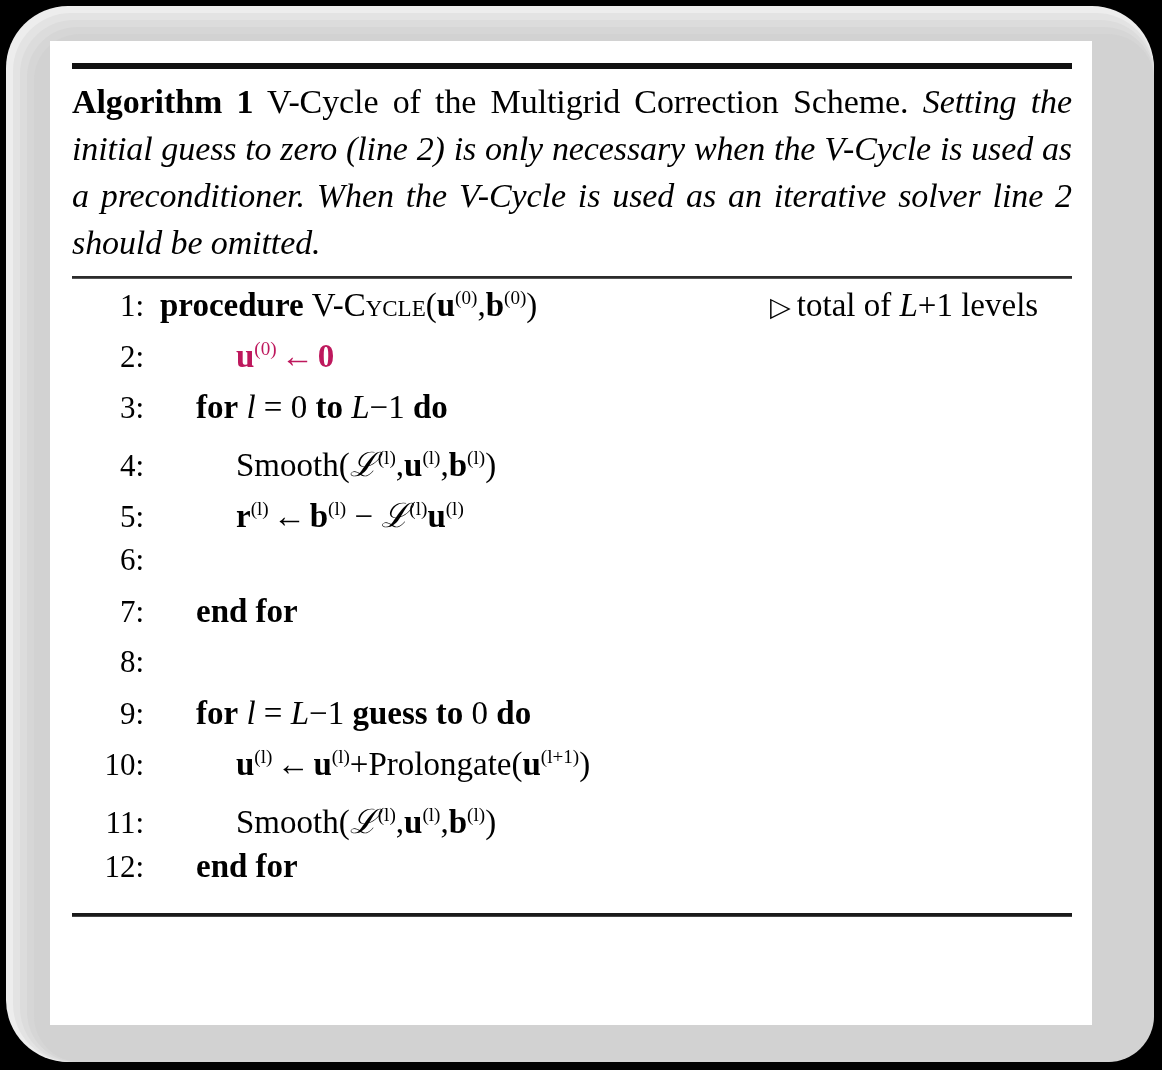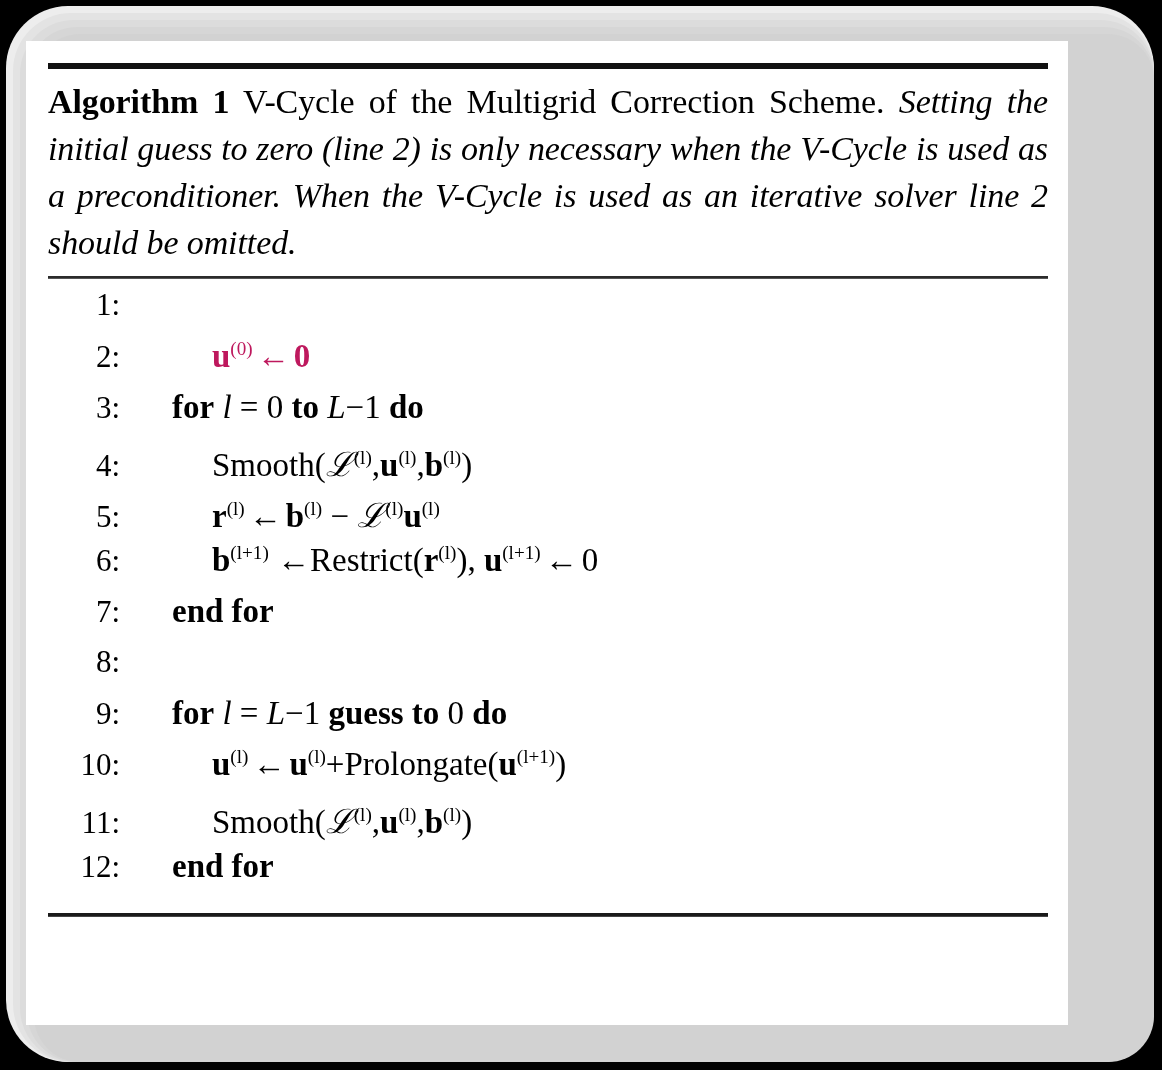--- a/index.html
+++ b/index.html
@@ -27,21 +27,21 @@
   }
   .sl1 { left: 6px;  top: 6px;  width: 1148px; height: 1056px; background: #ededed; border-radius: 62px; }
   .sl2 { left: 13px; top: 13px; width: 1141px; height: 1049px; background: #e3e3e3; border-radius: 58px; }
   .sl3 { left: 20px; top: 20px; width: 1134px; height: 1042px; background: #dcdcdc; border-radius: 54px; }
   .sl4 { left: 27px; top: 27px; width: 1127px; height: 1035px; background: #d6d6d6; border-radius: 50px; }
   .sl5 { left: 34px; top: 34px; width: 1120px; height: 1028px; background: #d2d2d2; border-radius: 46px; }
 
   
   .paper {
     position: absolute;
-    left: 26px;
+    left: 50px;
     top: 41px;
     width: 1042px;
     height: 984px;
     background: #ffffff;
   }
 
   
   .algorithm {
     position: absolute;
     left: 22px;
@@ -162,20 +162,21 @@
       <span class="algo-title">V-Cycle of the Multigrid Correction Scheme.</span>
       <span class="caption-note">Setting the initial guess to zero (line 2) is only necessary when the V-Cycle is used as a preconditioner. When the V-Cycle is used as an iterative solver line 2 should be omitted.</span>
     </div>
 
     <div class="rule-mid"></div>
 
     <div class="code-body">
 
       <div class="code-line">
         <span class="lineno">1:</span>
+        <span class="code-text ind1"><span class="kw">procedure</span>&nbsp;<span>V-C</span><span class="sc">ycle</span><span>(</span><span class="bvec">u</span><sup>(0)</sup><span>,</span><span class="bvec">b</span><sup>(0)</sup><span>)</span><span class="comment"><span class="tri">▷</span><span>total of </span><span class="mv">L</span><span>+1 levels</span></span></span>
       </div>
 
       <div class="code-line">
         <span class="lineno">2:</span>
         <span class="code-text ind3 redline"><span class="bvec">u</span><sup>(0)</sup><span class="arrow">←</span><span class="bvec">0</span></span>
       </div>
 
       <div class="code-line">
         <span class="lineno">3:</span>
         <span class="code-text ind2"><span class="kw">for</span>&nbsp;<span class="mv">l</span>&nbsp;<span>=</span>&nbsp;<span>0</span>&nbsp;<span class="kw">to</span>&nbsp;<span class="mv">L</span><span>−</span><span>1</span>&nbsp;<span class="kw">do</span></span>
@@ -186,21 +187,20 @@
         <span class="code-text ind3"><span>Smooth</span><span>(</span><span class="calL">ℒ</span><sup>(l)</sup><span>,</span><span class="bvec">u</span><sup>(l)</sup><span>,</span><span class="bvec">b</span><sup>(l)</sup><span>)</span></span>
       </div>
 
       <div class="code-line">
         <span class="lineno">5:</span>
         <span class="code-text ind3"><span class="bvec">r</span><sup>(l)</sup><span class="arrow">←</span><span class="bvec">b</span><sup>(l)</sup>&nbsp;<span>−</span>&nbsp;<span class="calL">ℒ</span><sup>(l)</sup><span class="bvec">u</span><sup>(l)</sup></span>
       </div>
 
       <div class="code-line">
         <span class="lineno">6:</span>
-        <span class="code-text ind3"><span class="bvec">b</span><sup>(l+1)</sup>&nbsp;<span>←</span><span>Restrict</span><span>(</span><span class="bvec">r</span><sup>(l)</sup><span>)</span><span>,</span>&nbsp;<span class="bvec">u</span><sup>(l+1)</sup><span class="arrow">←</span><span>0</span></span>
       </div>
 
       <div class="code-line">
         <span class="lineno">7:</span>
         <span class="code-text ind2 kw">end for</span>
       </div>
 
       <div class="code-line">
         <span class="lineno">8:</span>
       </div>

